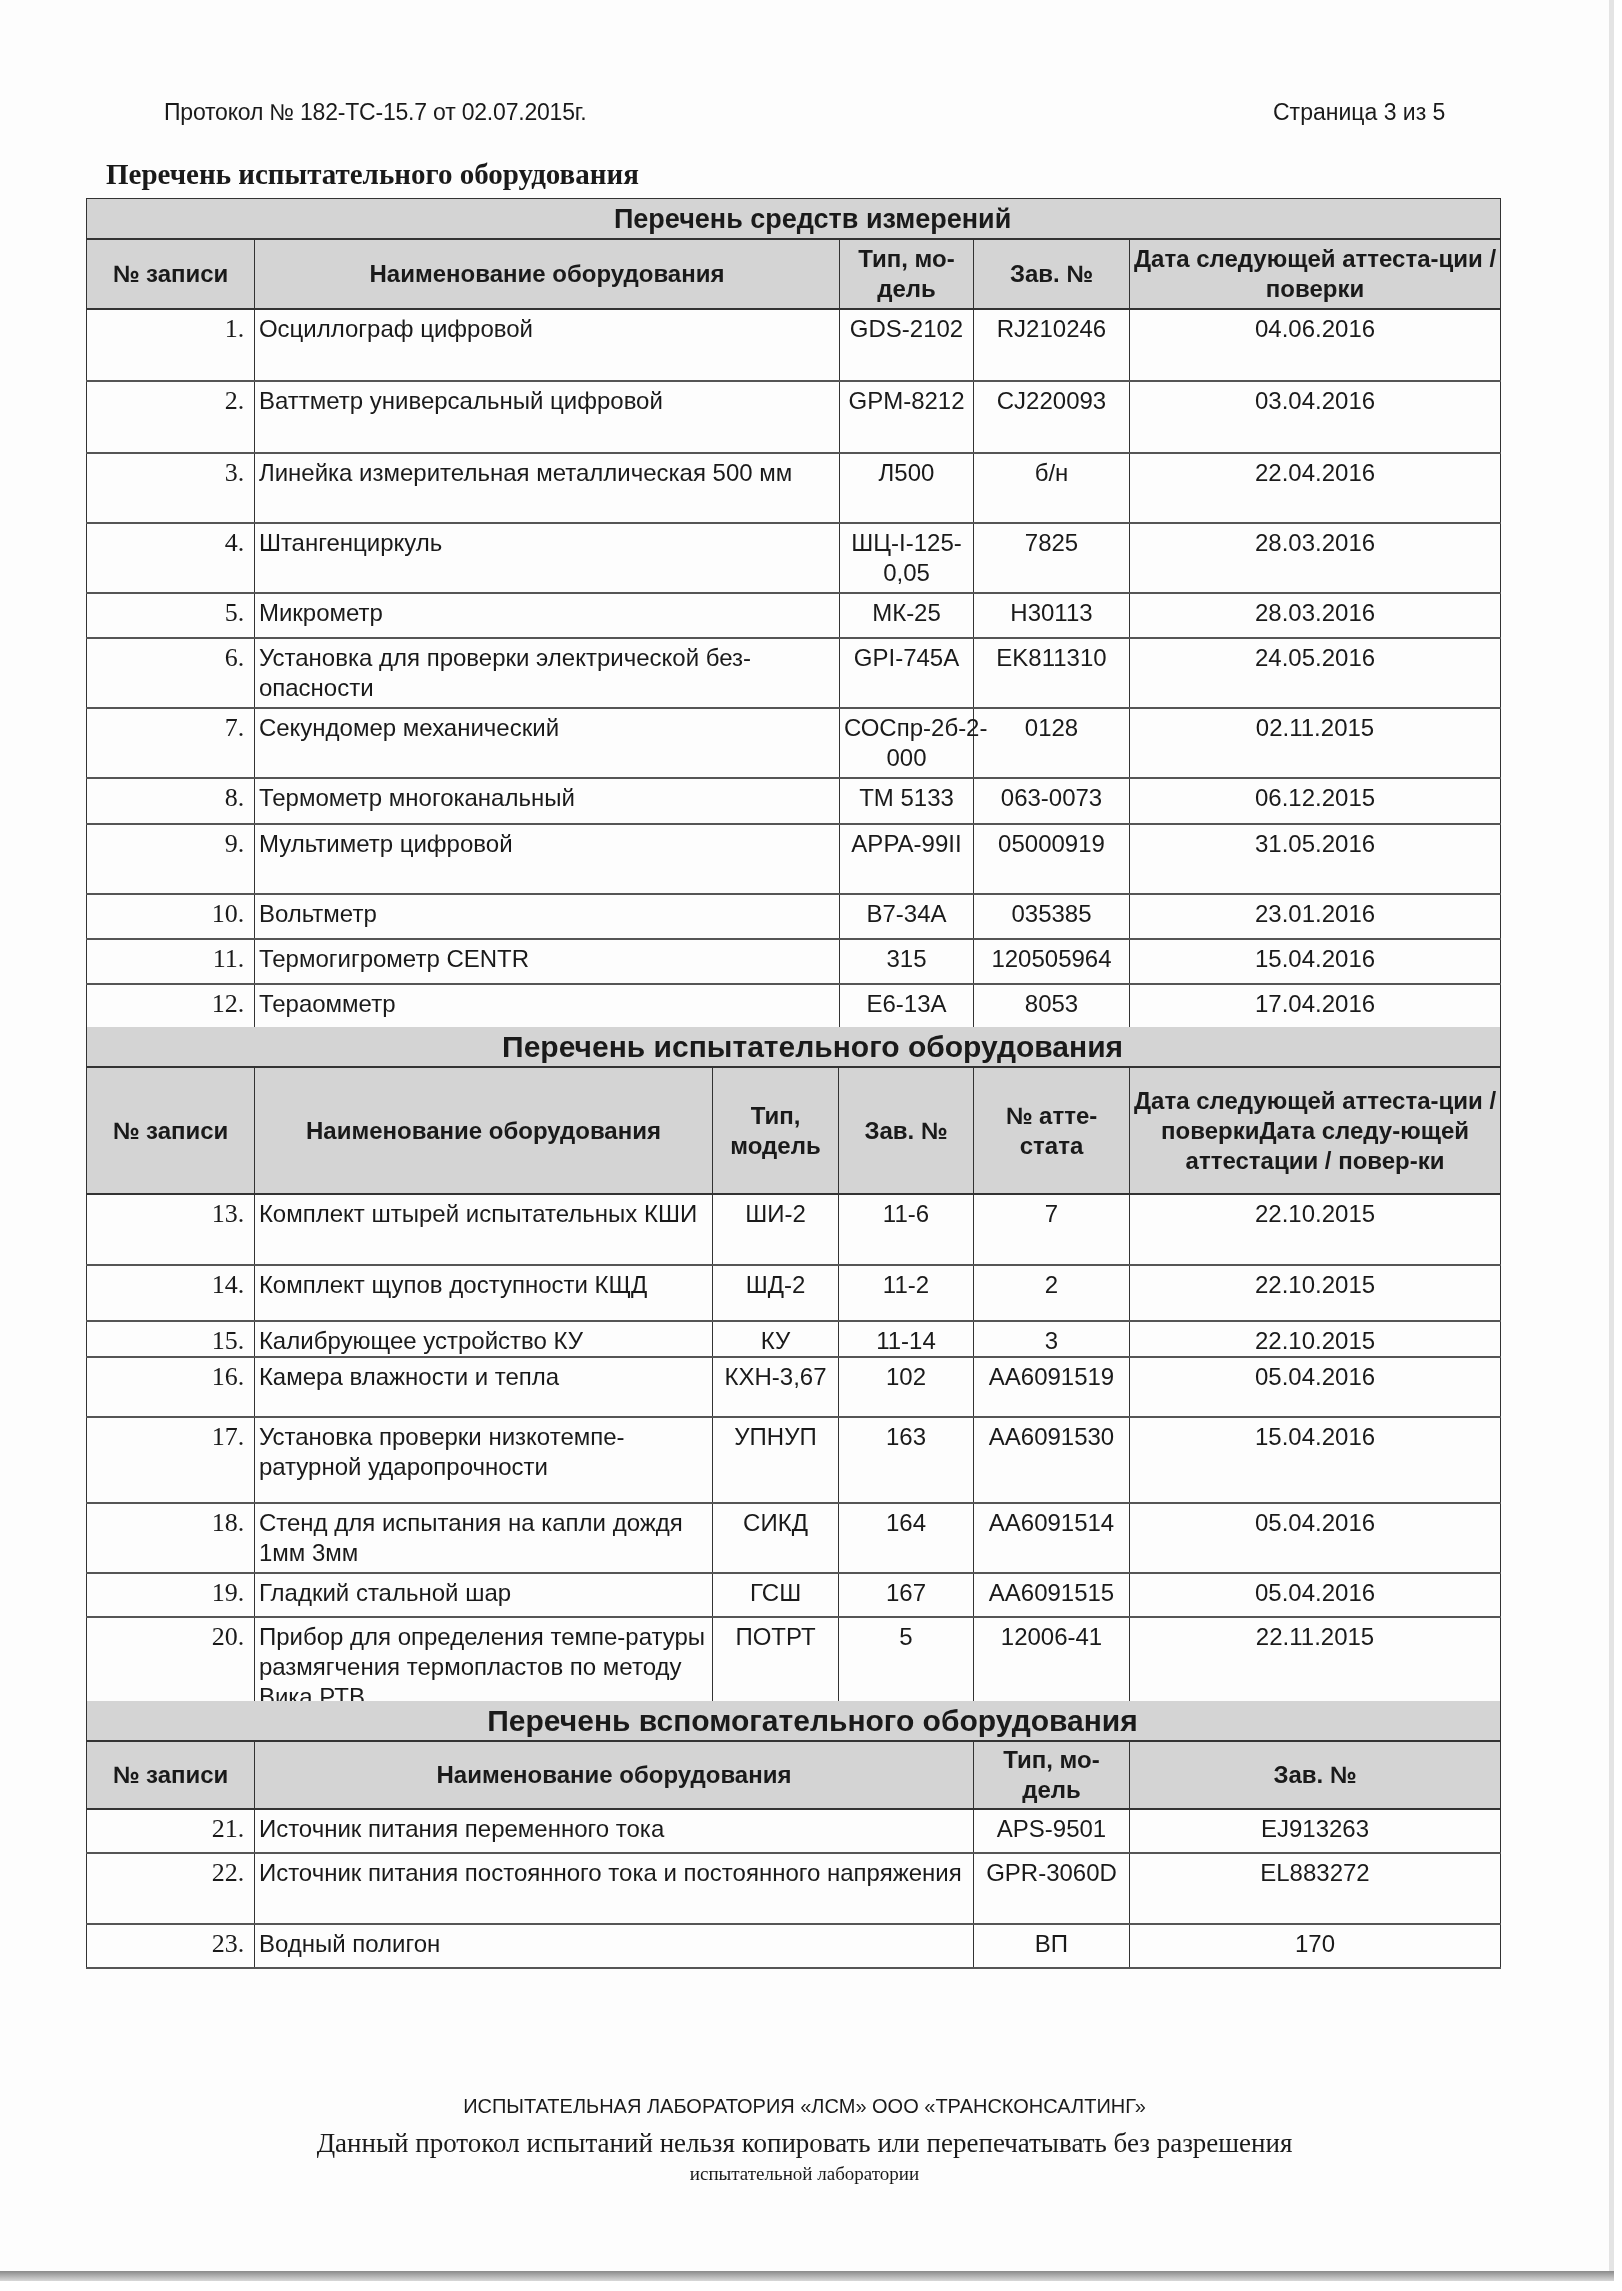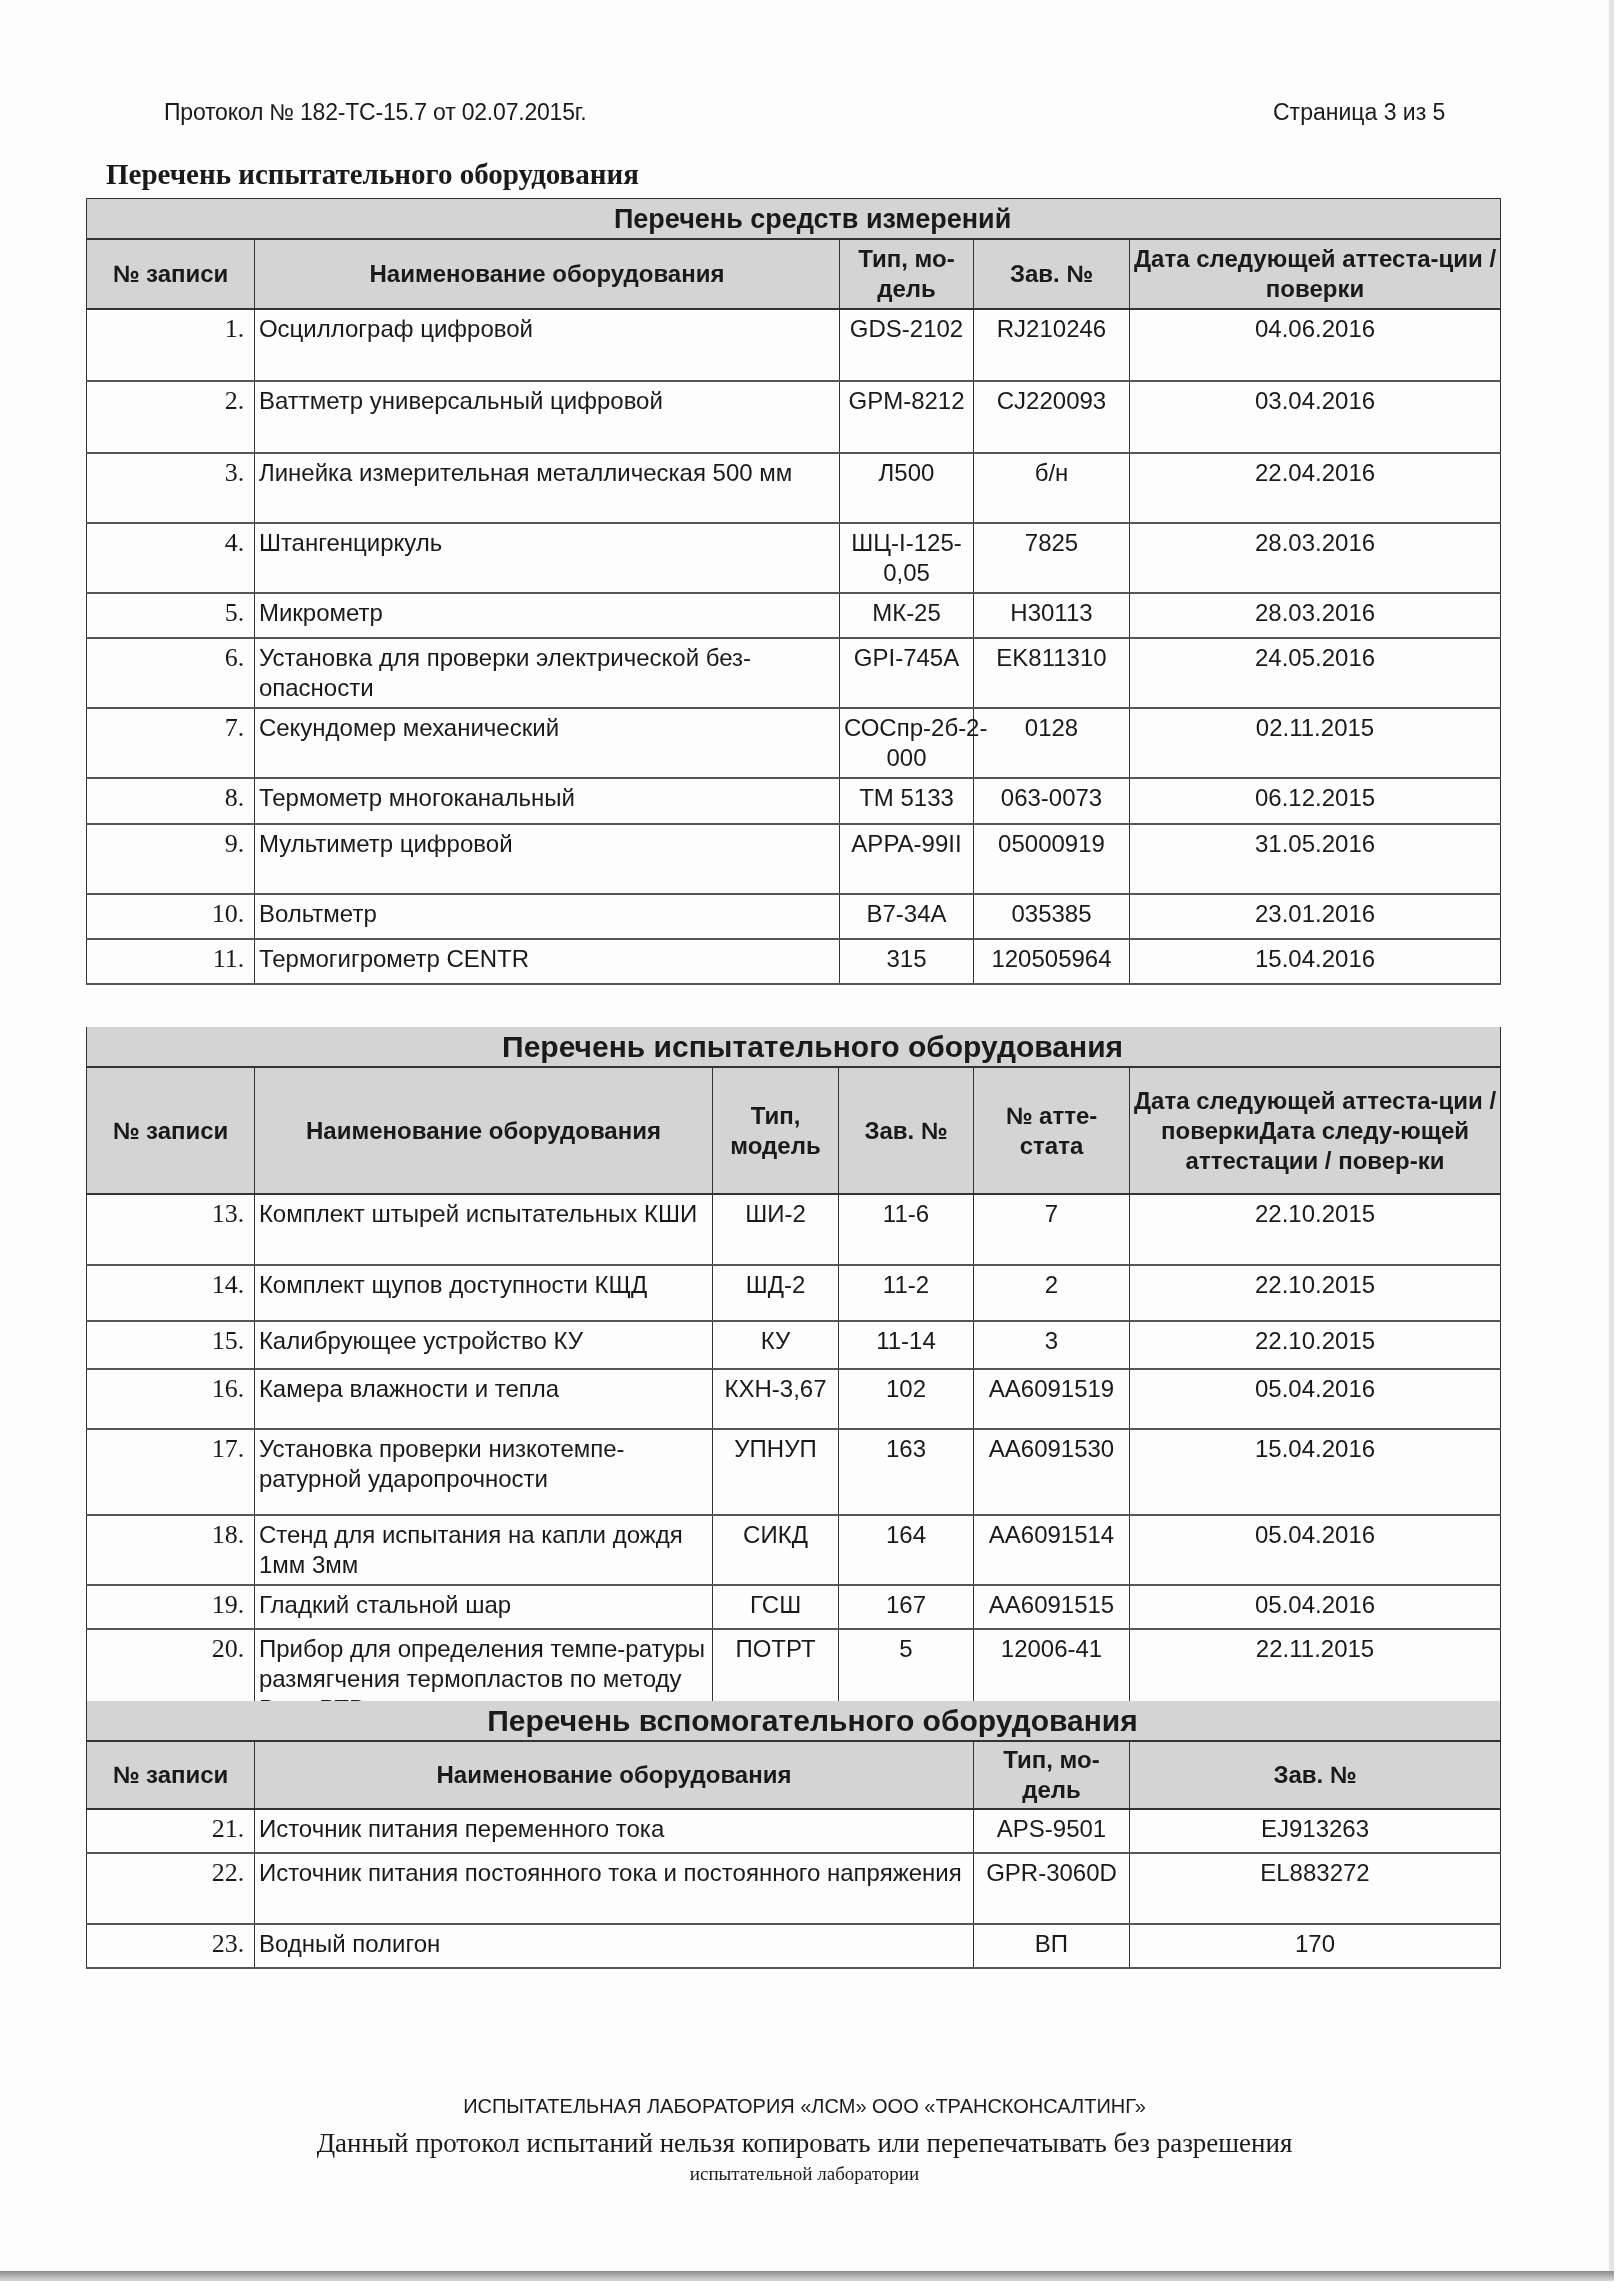--- a/index.html
+++ b/index.html
@@ -184,20 +184,27 @@
           <td class="c">В7-34А</td>
           <td class="c">035385</td>
           <td class="c">23.01.2016</td>
         </tr>
         <tr class="row" style="height: 45px;">
           <td class="num">11.</td>
           <td class="name">Термогигрометр CENTR</td>
           <td class="c">315</td>
           <td class="c">120505964</td>
           <td class="c">15.04.2016</td>
+        </tr>
+        <tr class="row" style="height: 45px;">
+          <td class="num">12.</td>
+          <td class="name">Тераомметр</td>
+          <td class="c">Е6-13А</td>
+          <td class="c">8053</td>
+          <td class="c">17.04.2016</td>
         </tr>
       </tbody>
   </table>
 
   <table class="eq" style="top:1027px;">
     <colgroup>
       <col style="width:168px">
         <col style="width:458px">
         <col style="width:126px">
         <col style="width:135px">
@@ -227,21 +234,21 @@
           <td class="c">22.10.2015</td>
         </tr>
         <tr class="row" style="height: 56px;">
           <td class="num">14.</td>
           <td class="name">Комплект щупов доступности КЩД</td>
           <td class="c">ШД-2</td>
           <td class="c">11-2</td>
           <td class="c">2</td>
           <td class="c">22.10.2015</td>
         </tr>
-        <tr class="row" style="height: 48px;">
+        <tr class="row" style="height: 36px;">
           <td class="num">15.</td>
           <td class="name">Калибрующее устройство КУ</td>
           <td class="c">КУ</td>
           <td class="c">11-14</td>
           <td class="c">3</td>
           <td class="c">22.10.2015</td>
         </tr>
         <tr class="row" style="height: 60px;">
           <td class="num">16.</td>
           <td class="name">Камера влажности и тепла</td>

